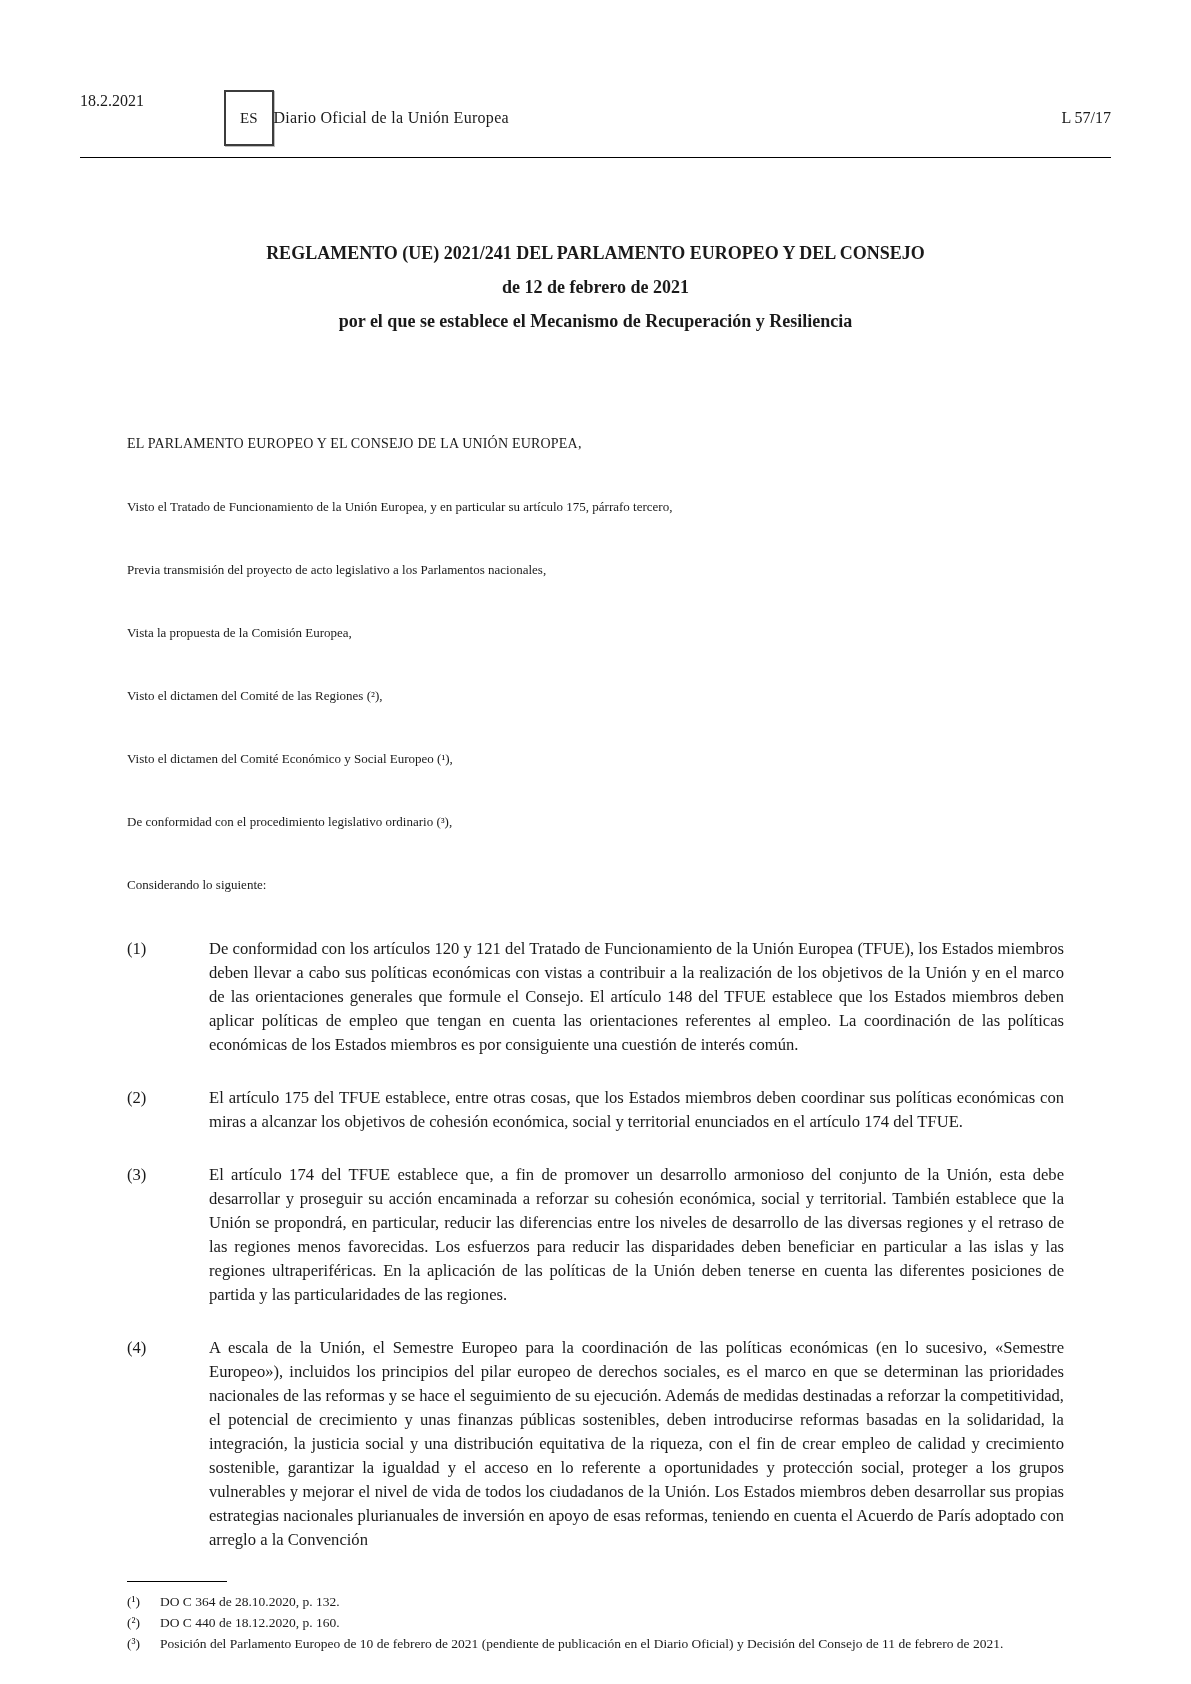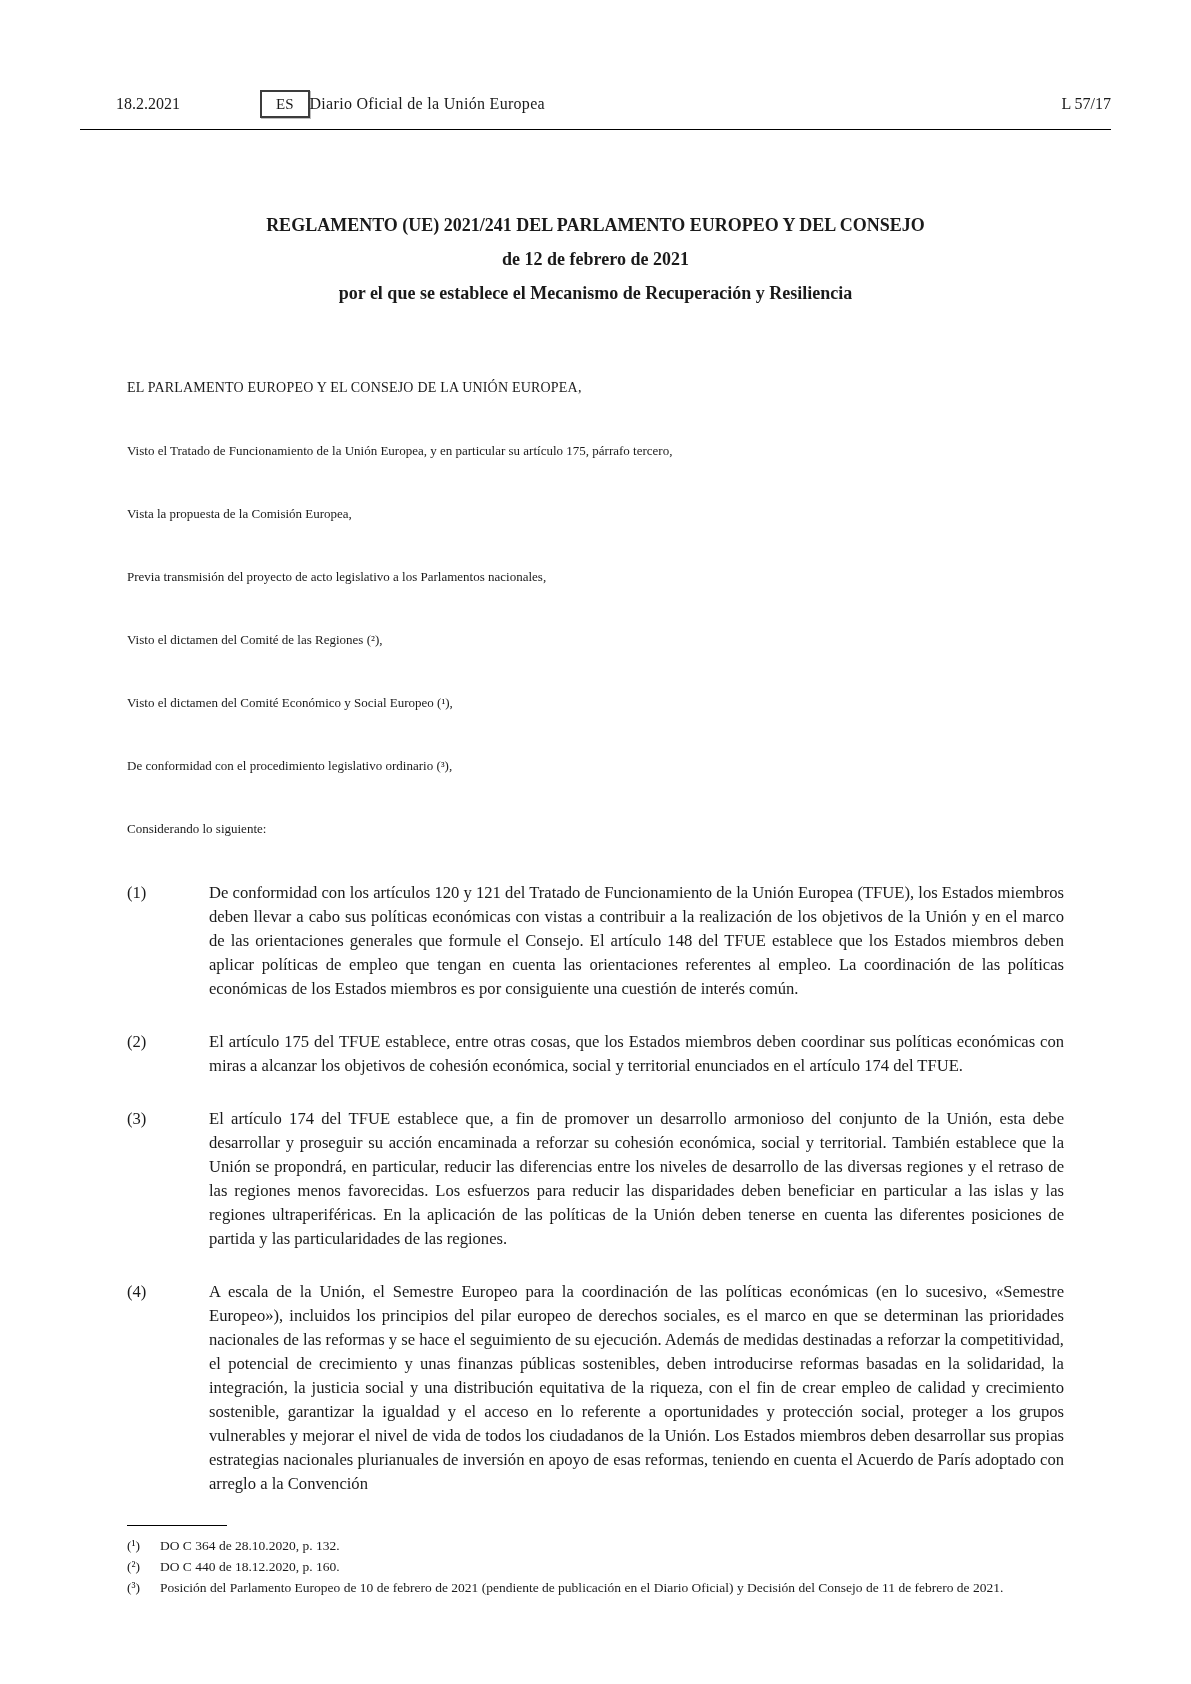--- a/index.html
+++ b/index.html
@@ -22,33 +22,31 @@
   }
   
   .header {
     display: flex;
     align-items: center;
     font-size: 16px;
     line-height: 22px;
   }
   .header-left {
     display: flex;
-    align-items: center;
     flex: 0 0 auto;
-    margin-left: 36px;
   }
   .header-date {
     display: inline-block;
     min-width: 88px;
   }
   .lang-box {
     display: inline-block;
     margin-left: 56px;
     border: 2px solid #3c3c3c;
-    padding: 2px 14px;
+    padding: 16px 14px;
     font-size: 15px;
     line-height: 20px;
     background: #ffffff;
     box-shadow: 1px 1px 0 #bdbdbd;
   }
   .header-center {
     flex: 1 1 auto;
     text-align: left;
     letter-spacing: 0.3px;
   }
@@ -72,21 +70,21 @@
     text-align: center;
     font-weight: bold;
   }
   .act-title p {
     margin: 0 0 11px 0;
     font-size: 18px;
     line-height: 23px;
   }
   
   .preamble {
-    margin-top: 72px;
+    margin-top: 100px;
   }
   .preamble p {
     margin: 0 0 41px 0;
     font-size: 13px;
     line-height: 22px;
   }
   .preamble p.caps {
     font-size: 14px;
     letter-spacing: 0.2px;
   }
@@ -150,22 +148,22 @@
 
     <div class="act-title">
       <p>REGLAMENTO (UE) 2021/241 DEL PARLAMENTO EUROPEO Y DEL CONSEJO</p>
       <p>de 12 de febrero de 2021</p>
       <p>por el que se establece el Mecanismo de Recuperación y Resiliencia</p>
     </div>
 
     <div class="preamble">
       <p class="caps">EL PARLAMENTO EUROPEO Y EL CONSEJO DE LA UNIÓN EUROPEA,</p>
       <p>Visto el Tratado de Funcionamiento de la Unión Europea, y en particular su artículo 175, párrafo tercero,</p>
+      <p>Previa transmisión del proyecto de acto legislativo a los Parlamentos nacionales,</p>
       <p>Vista la propuesta de la Comisión Europea,</p>
-      <p>Previa transmisión del proyecto de acto legislativo a los Parlamentos nacionales,</p>
       <p>Visto el dictamen del Comité de las Regiones (²),</p>
       <p>Visto el dictamen del Comité Económico y Social Europeo (¹),</p>
       <p>De conformidad con el procedimiento legislativo ordinario (³),</p>
       <p>Considerando lo siguiente:</p>
     </div>
 
     <div class="recitals">
       <div class="recital">
         <span class="rnum">(1)</span>
         <span class="rtext">De conformidad con los artículos 120 y 121 del Tratado de Funcionamiento de la Unión Europea (TFUE), los Estados miembros deben llevar a cabo sus políticas económicas con vistas a contribuir a la realización de los objetivos de la Unión y en el marco de las orientaciones generales que formule el Consejo. El artículo 148 del TFUE establece que los Estados miembros deben aplicar políticas de empleo que tengan en cuenta las orientaciones referentes al empleo. La coordinación de las políticas económicas de los Estados miembros es por consiguiente una cuestión de interés común.</span>

